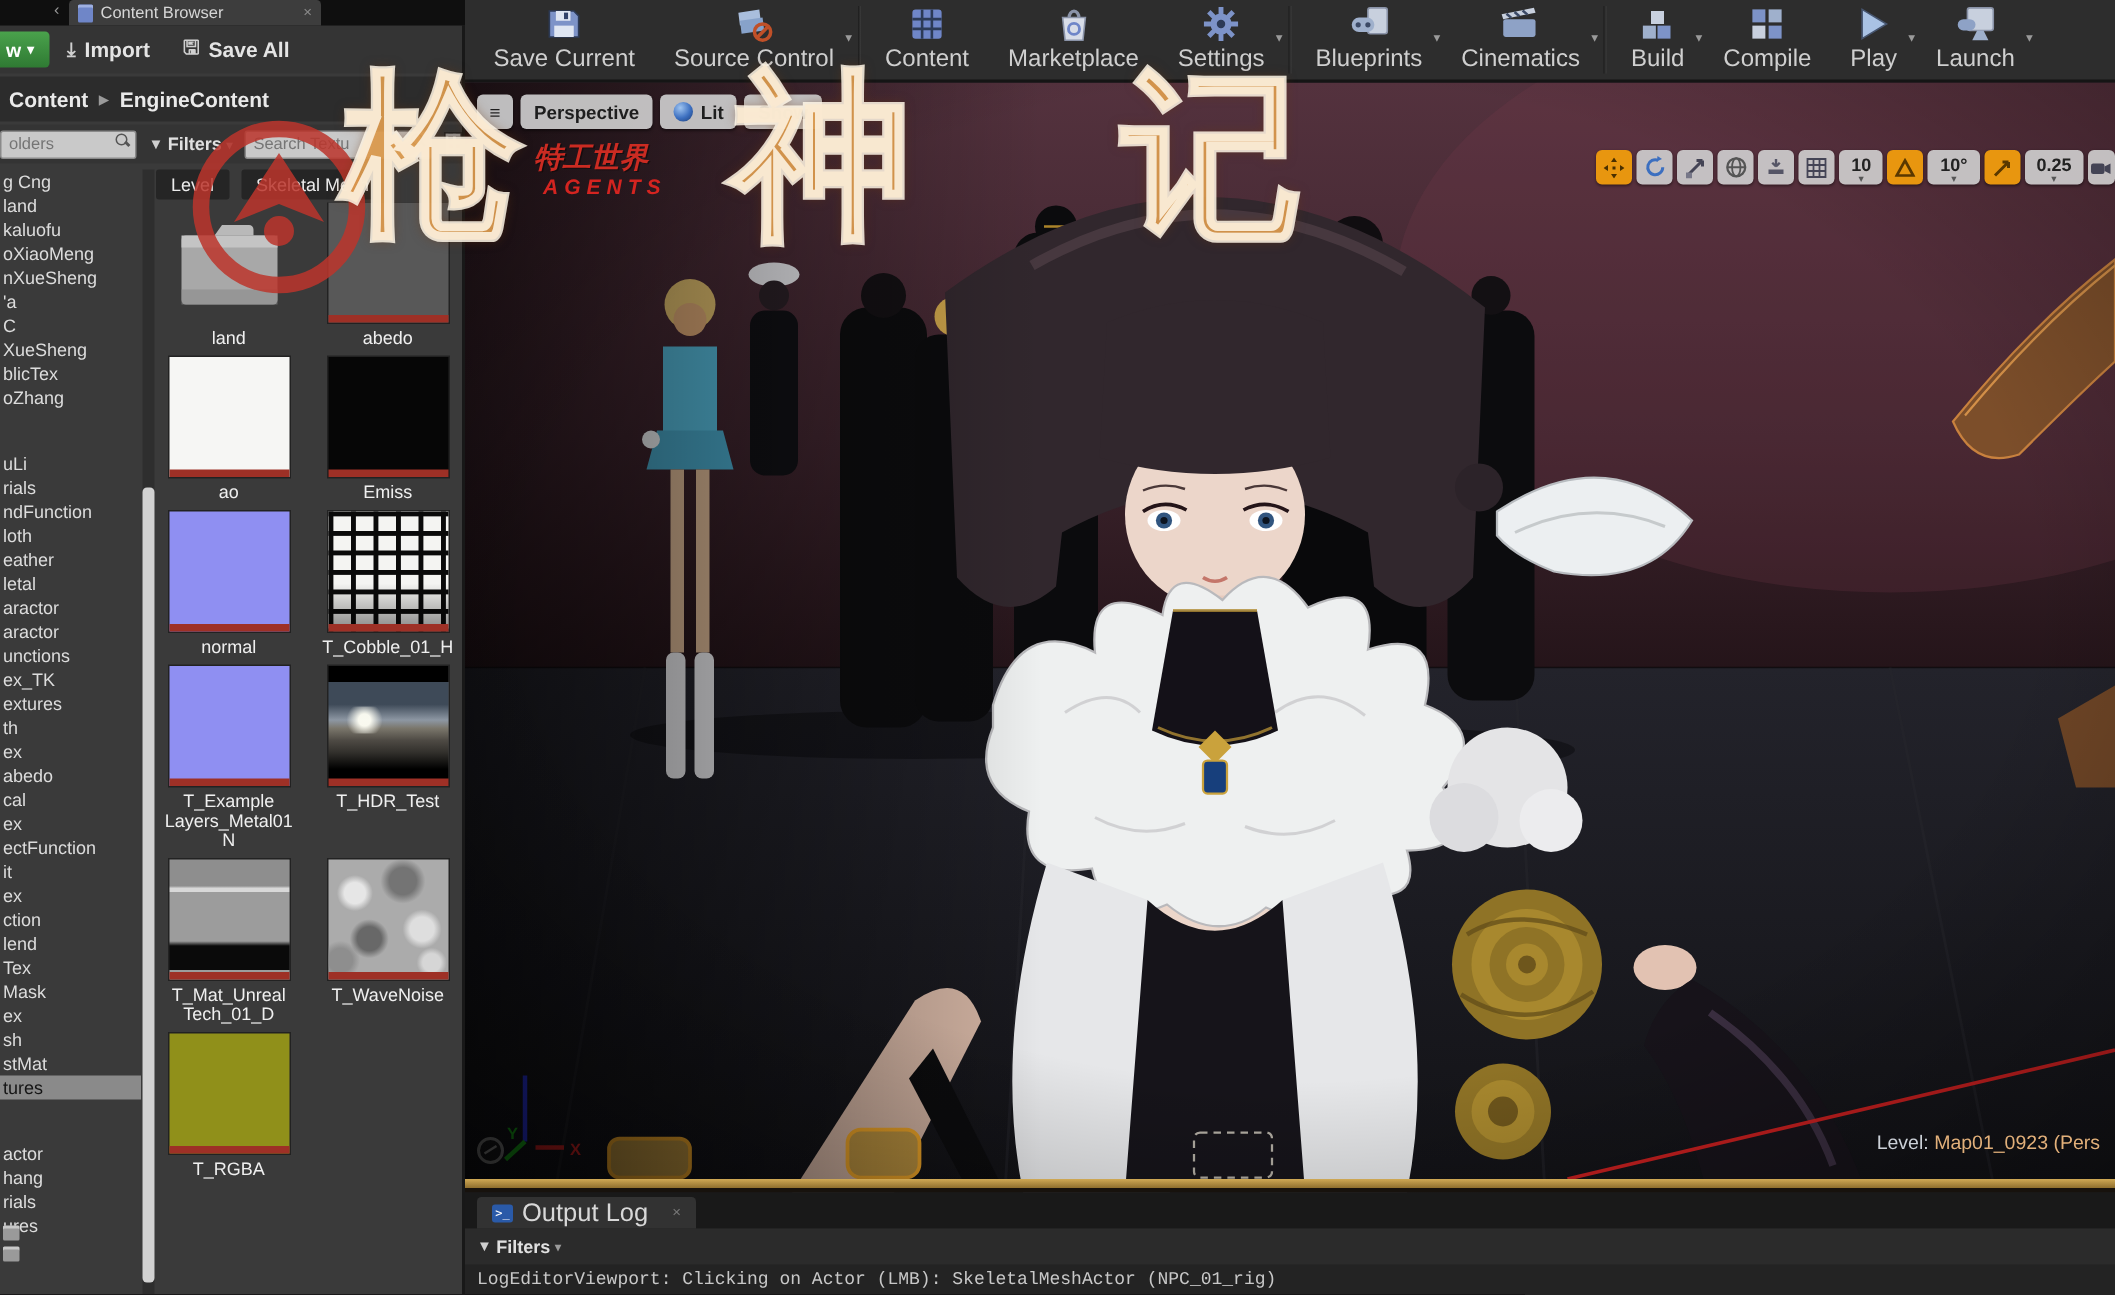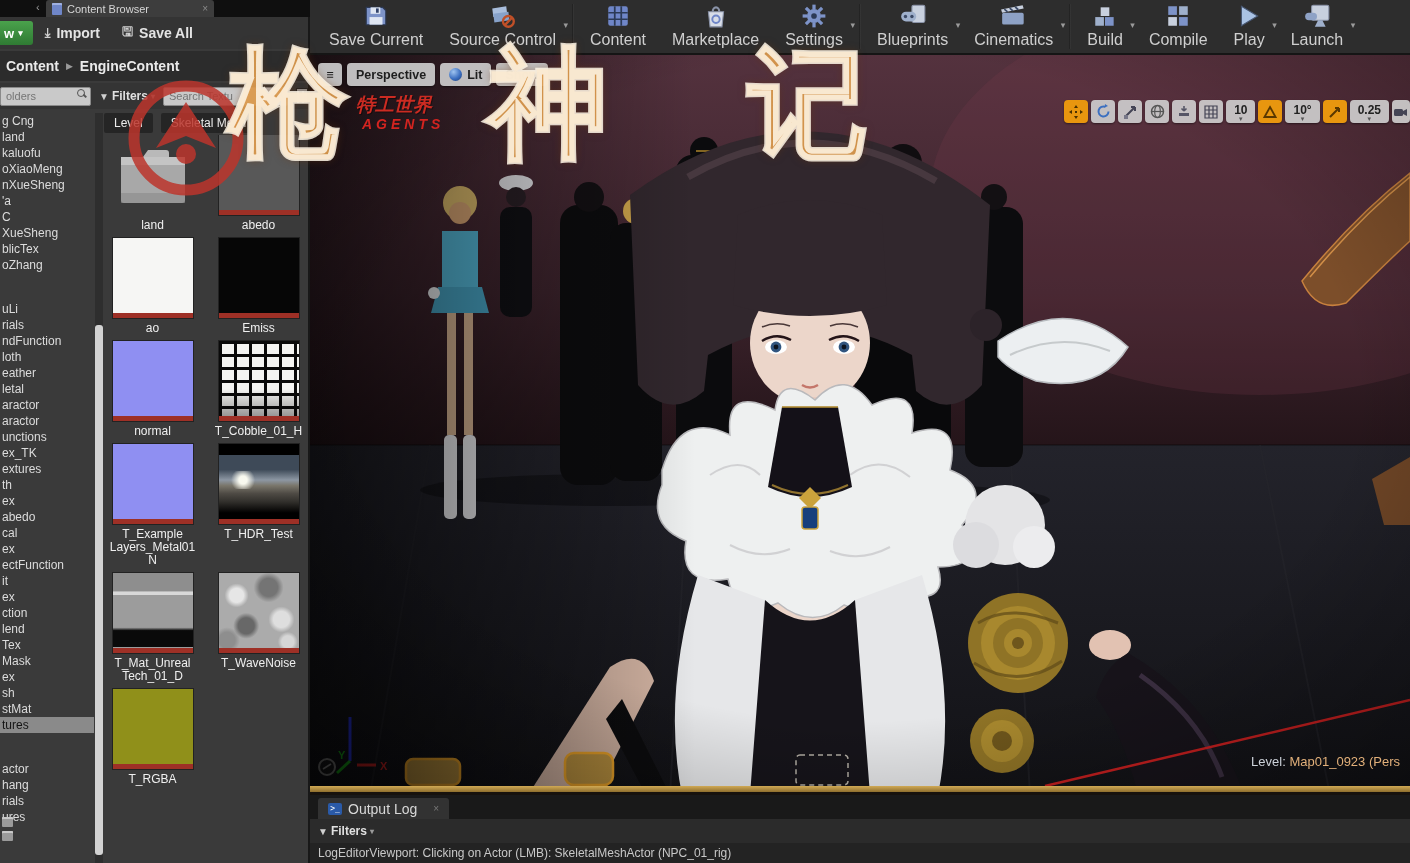--- a/index.html
+++ b/index.html
@@ -113,26 +113,26 @@
   #wm-sub-cn{position:absolute;left:248px;top:52px;font-size:19px;font-weight:bold;font-style:italic;color:#cb2b22;
              text-shadow:1px 1px 0 rgba(0,0,0,.4);}
   #wm-sub-en{position:absolute;left:254px;top:76px;font-size:14px;font-weight:bold;font-style:italic;letter-spacing:4px;color:#d42420;}
 
   
   #olog{position:absolute;left:310px;top:795px;width:1100px;height:68px;background:#232323;}
   #olog-tabs{height:24px;background:#191919;display:flex;align-items:flex-end;}
   #olog-tab{height:21px;background:#323232;border-radius:3px 3px 0 0;display:flex;align-items:center;gap:6px;
             padding:0 10px;margin-left:8px;}
   #olog-tab .term{width:14px;height:12px;background:#2a5aa8;border-radius:2px;color:#fff;font-size:8px;line-height:12px;text-align:center;font-family:"DejaVu Sans Mono",monospace;}
-  #olog-tab .lbl{font-size:14px;color:#d8d8d8;}
+  #olog-tab .lbl{font-size:17px;color:#d8d8d8;}
   #olog-tab .x{color:#777;font-size:10px;margin-left:10px;}
   #olog-filter{height:24px;background:#2b2b2b;display:flex;align-items:center;padding-left:8px;}
   #olog-search{width:1000px;flex:1;margin-right:8px;}
   #log-lines{padding:3px 0 0 8px;}
-  .log-line{font-family:Liberation Sans, sans-serif;font-size:12px;color:#c8c8c8;white-space:nowrap;}
+  .log-line{font-family:Liberation Mono, monospace;font-size:12px;color:#c8c8c8;white-space:nowrap;}
 </style>
 </head>
 <body>
 
 <div id="app">
 
   <div id="tabstrip">
     <span id="tab-scroll">‹</span>
     <div id="cb-tab">
       <span class="doc"></span>

